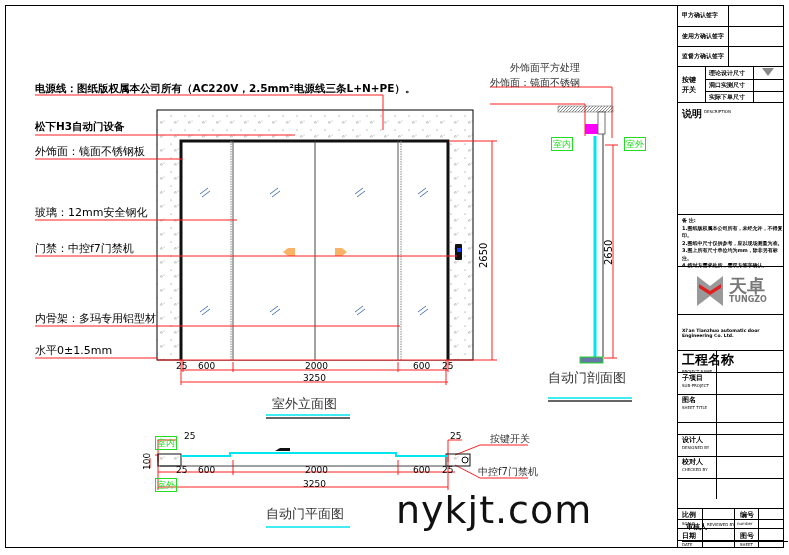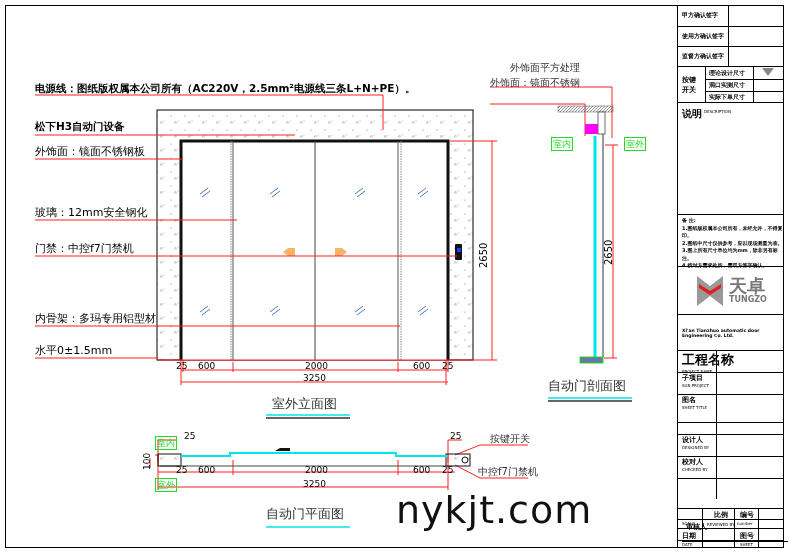--- a/index.html
+++ b/index.html
@@ -134,21 +134,21 @@
 <div class="lbl" style="left:413px;top:360px;font-size:9px;">600</div>
 <div class="lbl" style="left:442px;top:360px;font-size:9px;">25</div>
 <div class="lbl" style="left:303px;top:372px;font-size:9px;">3250</div>
 <div class="lbl" style="left:272px;top:398px;font-size:13px;color:#333;">室外立面图</div>
 
 <div class="lbl" style="left:510px;top:62px;font-size:10px;color:#333;">外饰面平方处理</div>
 <div class="lbl" style="left:490px;top:77px;font-size:10px;color:#333;">外饰面：镜面不锈钢</div>
 <div class="lbl" style="left:551px;top:137px;font-size:9px;color:#22dd22;border:1px solid #22dd22;padding:0 1px;">室内</div>
 <div class="lbl" style="left:624px;top:137px;font-size:9px;color:#22dd22;border:1px solid #22dd22;padding:0 1px;">室外</div>
 <div class="lbl" style="left:603px;top:265px;font-size:10px;transform:rotate(-90deg);transform-origin:left top;">2650</div>
-<div class="lbl" style="left:548px;top:380px;font-size:13px;color:#333;">自动门剖面图</div>
+<div class="lbl" style="left:548px;top:372px;font-size:13px;color:#333;">自动门剖面图</div>
 
 <div class="lbl" style="left:155px;top:436px;font-size:9px;color:#22dd22;border:1px solid #22dd22;padding:0 1px;">室内</div>
 <div class="lbl" style="left:155px;top:478px;font-size:9px;color:#22dd22;border:1px solid #22dd22;padding:0 1px;">室外</div>
 <div class="lbl" style="left:184px;top:430px;font-size:9px;">25</div>
 <div class="lbl" style="left:450px;top:430px;font-size:9px;">25</div>
 <div class="lbl" style="left:141px;top:470px;font-size:9px;transform:rotate(-90deg);transform-origin:left top;">100</div>
 <div class="lbl" style="left:176px;top:464px;font-size:9px;">25</div>
 <div class="lbl" style="left:198px;top:464px;font-size:9px;">600</div>
 <div class="lbl" style="left:305px;top:464px;font-size:9px;">2000</div>
 <div class="lbl" style="left:413px;top:464px;font-size:9px;">600</div>
@@ -229,21 +229,21 @@
       <span style="font-size:4px;">CHECKED BY</span>
     </div>
   <div class="cell" style="left:4px;top:474px;width:106px;height:20px;flex-direction:row;align-items:flex-start;margin-top:43px;">
       <span class="bold" style="font-size:7px;">审核人</span>
       <span style="font-size:4px;">REVIEWED BY</span>
     </div>
   <div class="cell" style="left:0;top:494px;width:106px;height:10px;"></div>
   <div class="v" style="left:38px;top:346px;height:148px;"></div>
 
   <div class="cell" style="left:0;top:504px;width:106px;height:20px;"></div>
-  <div class="abs bold" style="left:4px;top:505px;font-size:7px;margin-left:32px;">比例</div>
+  <div class="abs bold" style="left:4px;top:505px;font-size:7px;">比例</div>
   <div class="abs" style="left:4px;top:516px;font-size:4px;">SCALE</div>
   <div class="abs bold" style="left:62px;top:505px;font-size:7px;">编号</div>
   <div class="abs" style="left:59px;top:516px;font-size:4px;">number</div>
   <div class="abs bold" style="left:4px;top:526px;font-size:7px;">日期</div>
   <div class="abs" style="left:4px;top:537px;font-size:4px;">DATE</div>
   <div class="abs bold" style="left:62px;top:526px;font-size:7px;">图号</div>
   <div class="abs" style="left:62px;top:537px;font-size:4px;">SHEET</div>
   <div class="v" style="left:24px;top:504px;height:39px;"></div>
   <div class="v" style="left:56px;top:504px;height:39px;"></div>
   <div class="v" style="left:80px;top:504px;height:39px;"></div>

